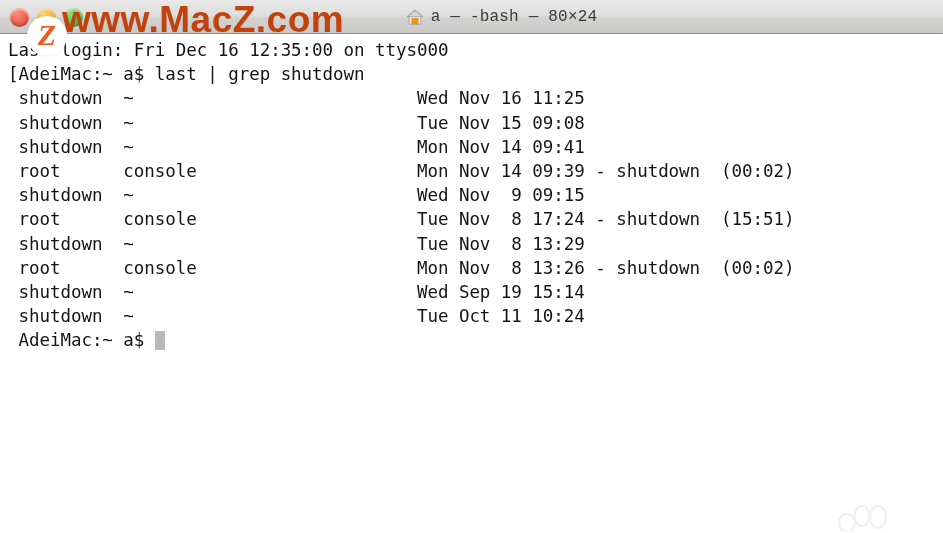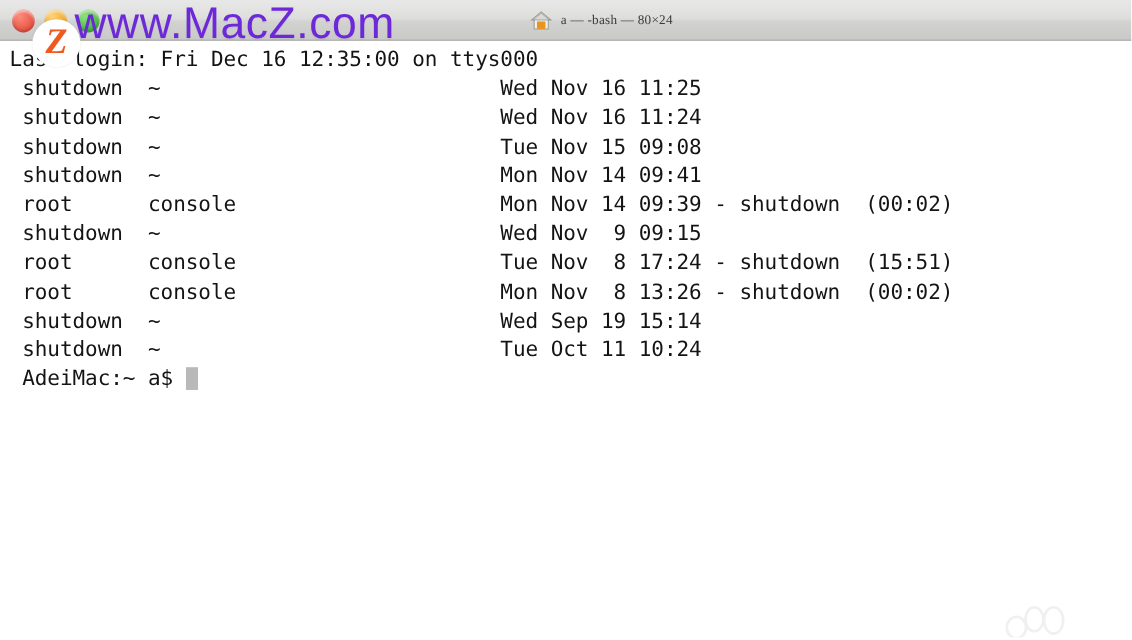--- a/index.html
+++ b/index.html
@@ -45,22 +45,22 @@
     box-shadow: inset 0 -2px 3px rgba(0,0,0,0.18), inset 0 2px 2px rgba(255,255,255,0.55);
   }
   .light.close  { background: radial-gradient(circle at 35% 30%, #fb8b7c, #e8503f 75%); }
   .light.min    { background: radial-gradient(circle at 35% 30%, #ffd27a, #e9a321 75%); }
   .light.max    { background: radial-gradient(circle at 35% 30%, #8ee07c, #3fb63a 75%); }
 
   .title-area {
     display: flex;
     align-items: center;
     gap: 7px;
-    font-family: Liberation Serif, serif;
-    font-size: 11px;
+    font-family: Liberation Mono, monospace;
+    font-size: 16px;
     color: #3b3b3b;
     letter-spacing: 0.2px;
     margin-left: 60px;
   }
   .home-icon { width: 18px; height: 16px; display: block; }
 
   
   .wm-logo {
     position: absolute;
     left: 27px;
@@ -83,22 +83,22 @@
     color: #ef5a1e;
     line-height: 1;
     margin-top: -2px;
   }
   .wm-text {
     position: absolute;
     left: 62px;
     top: -1px;
     font-family: "Liberation Sans", sans-serif;
     font-size: 37px;
-    font-weight: 400;
-    color: #6d28d9;
+    font-weight: 700;
+    color: #c2410c;
     z-index: 5;
     white-space: nowrap;
     text-shadow: 0 1px 1px rgba(0,0,0,0.05);
     letter-spacing: 0.5px;
   }
   .wm-corner {
     position: absolute;
     right: 48px;
     bottom: 2px;
     z-index: 4;
@@ -160,27 +160,28 @@
   </div>
   <svg class="wm-corner" width="70" height="34" viewBox="0 0 70 34">
     <ellipse cx="22" cy="26" rx="8" ry="9" fill="none" stroke="#e4e4e4" stroke-width="2.2"></ellipse>
     <ellipse cx="37" cy="19" rx="7.5" ry="10" fill="none" stroke="#e4e4e4" stroke-width="2.2"></ellipse>
     <ellipse cx="53" cy="20" rx="8" ry="11" fill="none" stroke="#e4e4e4" stroke-width="2.2"></ellipse>
   </svg>
 
   <div class="terminal">
 
     <div class="term-line">Last login: Fri Dec 16 12:35:00 on ttys000</div>
+    <div class="term-line">[AdeiMac:~ a$ last | grep shutdown</div>
     <div class="term-line"> shutdown  ~                           Wed Nov 16 11:25</div>
-    <div class="term-line"> shutdown  ~                           Wed Nov 16 11:24</div>
     <div class="term-line"> shutdown  ~                           Tue Nov 15 09:08</div>
     <div class="term-line"> shutdown  ~                           Mon Nov 14 09:41</div>
     <div class="term-line"> root      console                     Mon Nov 14 09:39 - shutdown  (00:02)</div>
     <div class="term-line"> shutdown  ~                           Wed Nov  9 09:15</div>
     <div class="term-line"> root      console                     Tue Nov  8 17:24 - shutdown  (15:51)</div>
+    <div class="term-line"> shutdown  ~                           Tue Nov  8 13:29</div>
     <div class="term-line"> root      console                     Mon Nov  8 13:26 - shutdown  (00:02)</div>
     <div class="term-line"> shutdown  ~                           Wed Sep 19 15:14</div>
     <div class="term-line"> shutdown  ~                           Tue Oct 11 10:24</div>
 
     <div class="term-line"><span> AdeiMac:~ a$ </span><span class="cursor"></span></div>
 
   </div>
 </div>
 
 </body></html>

